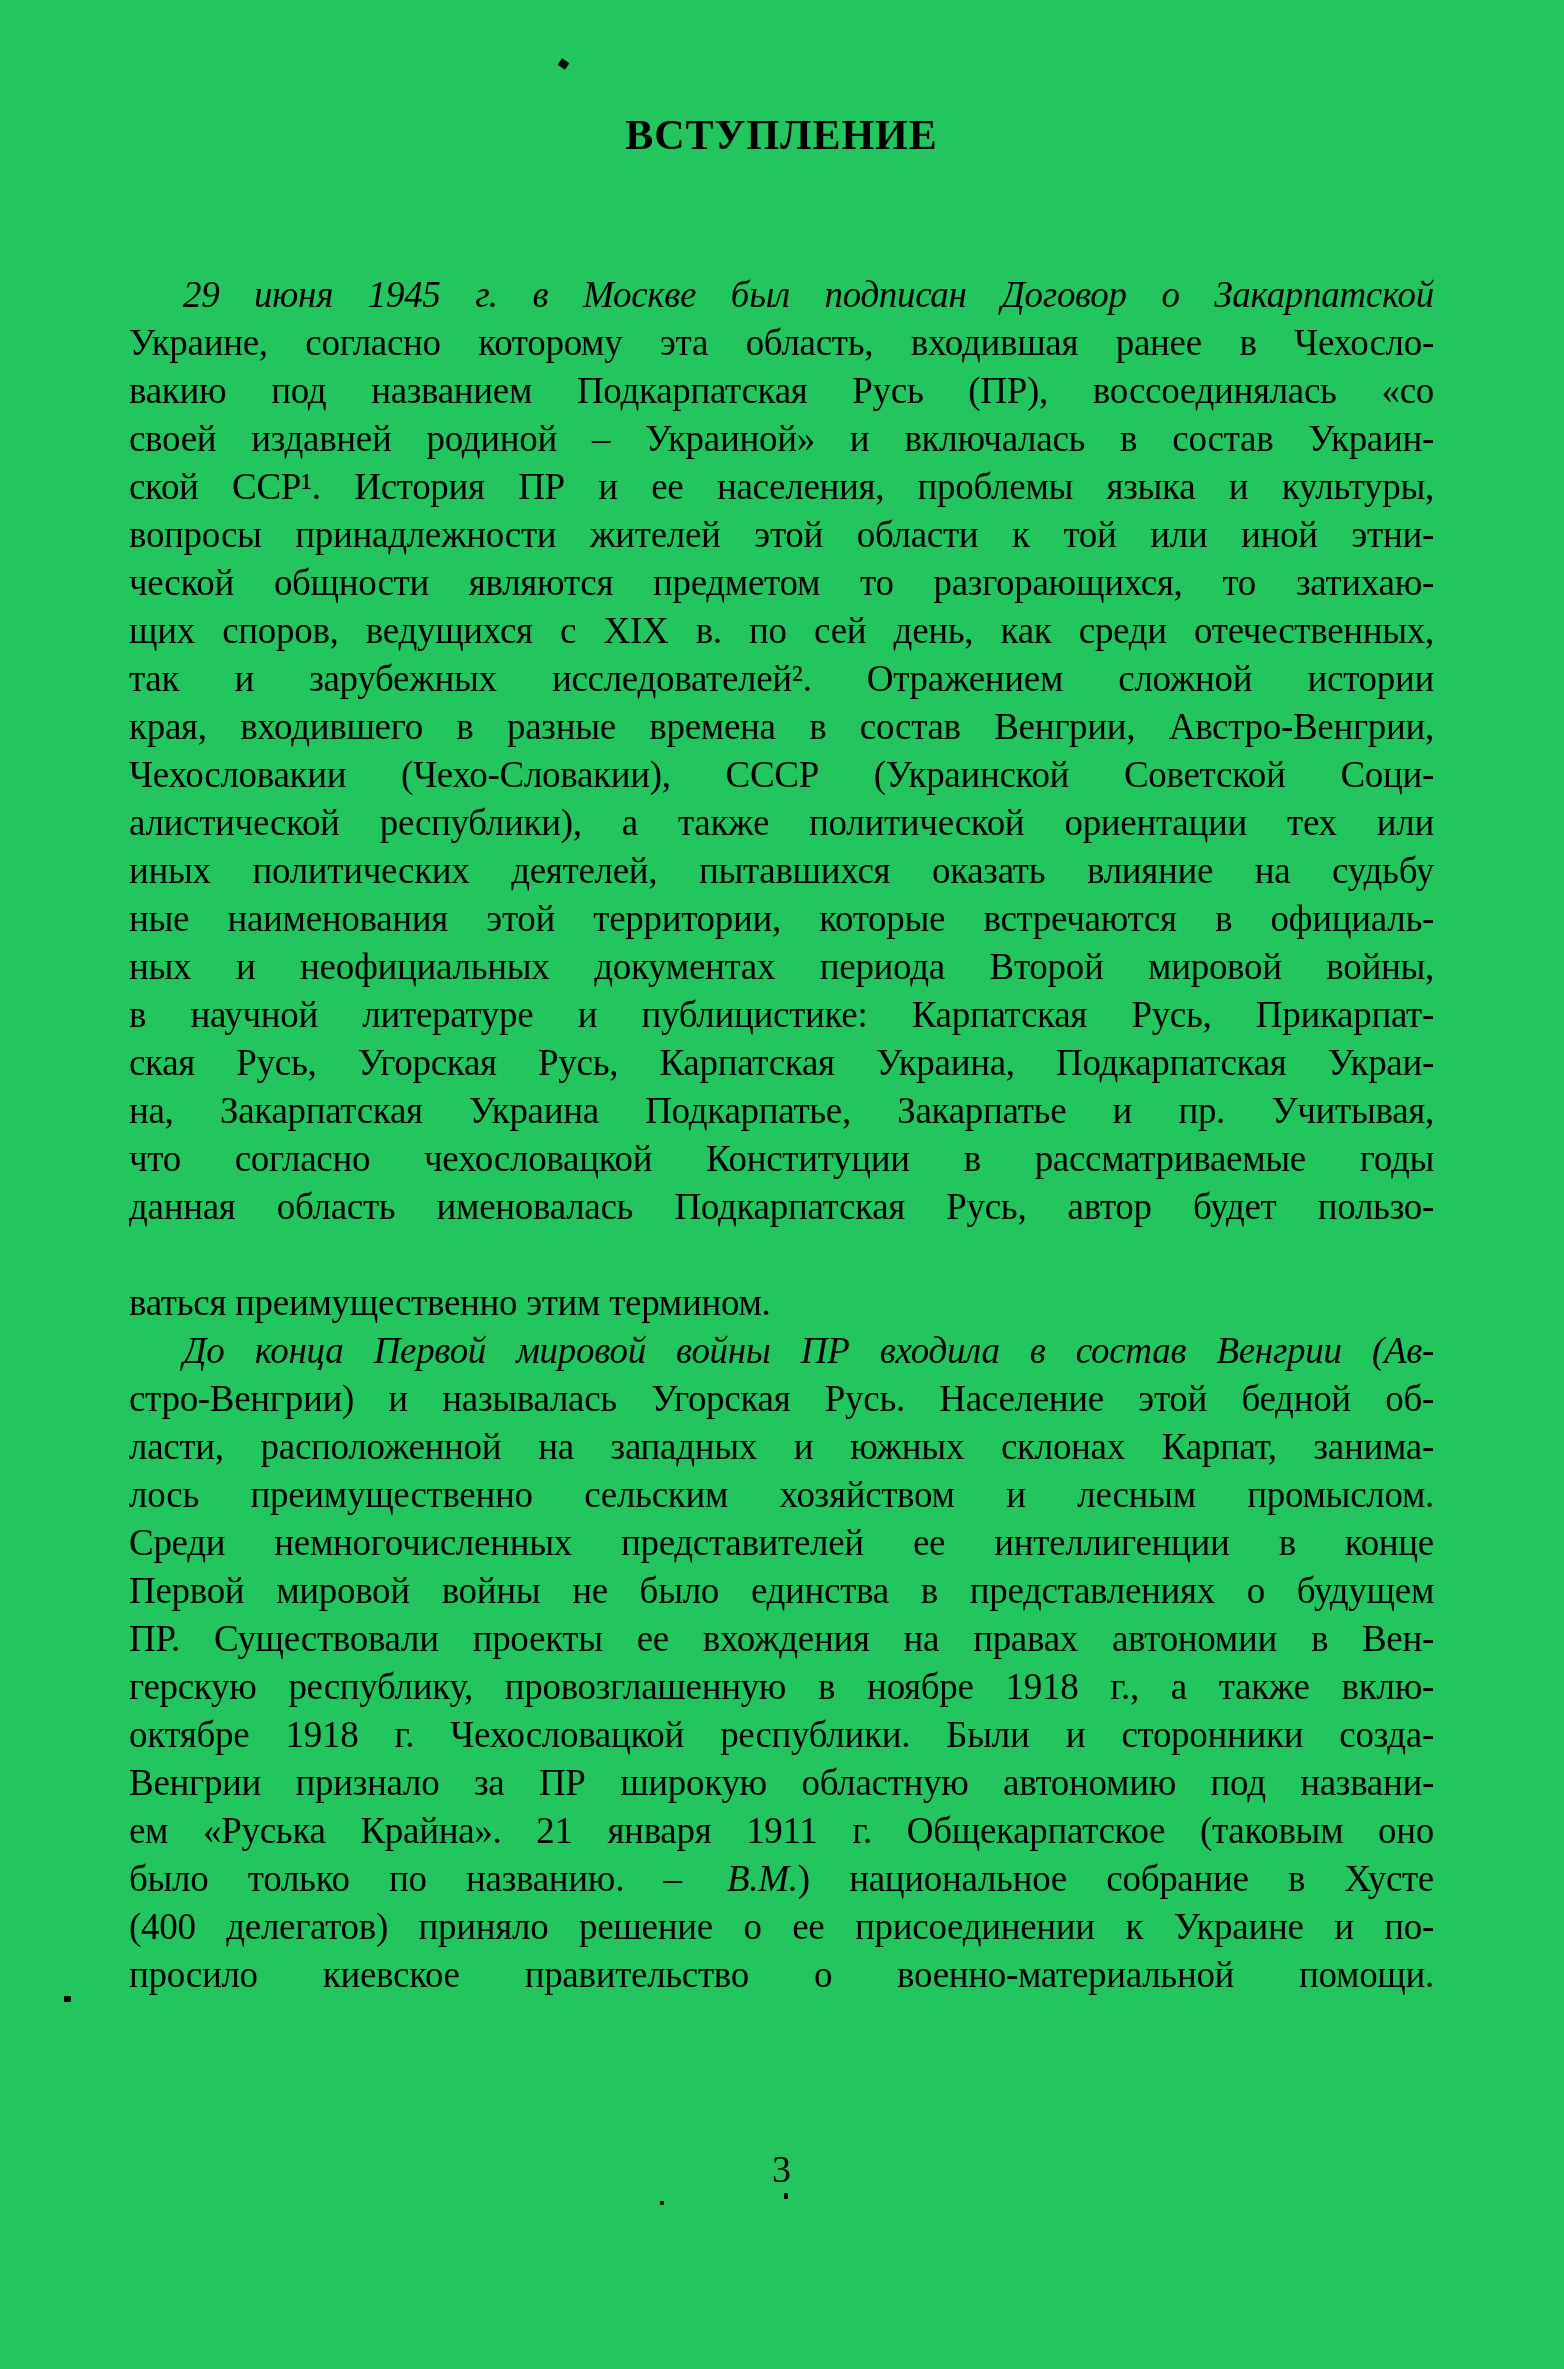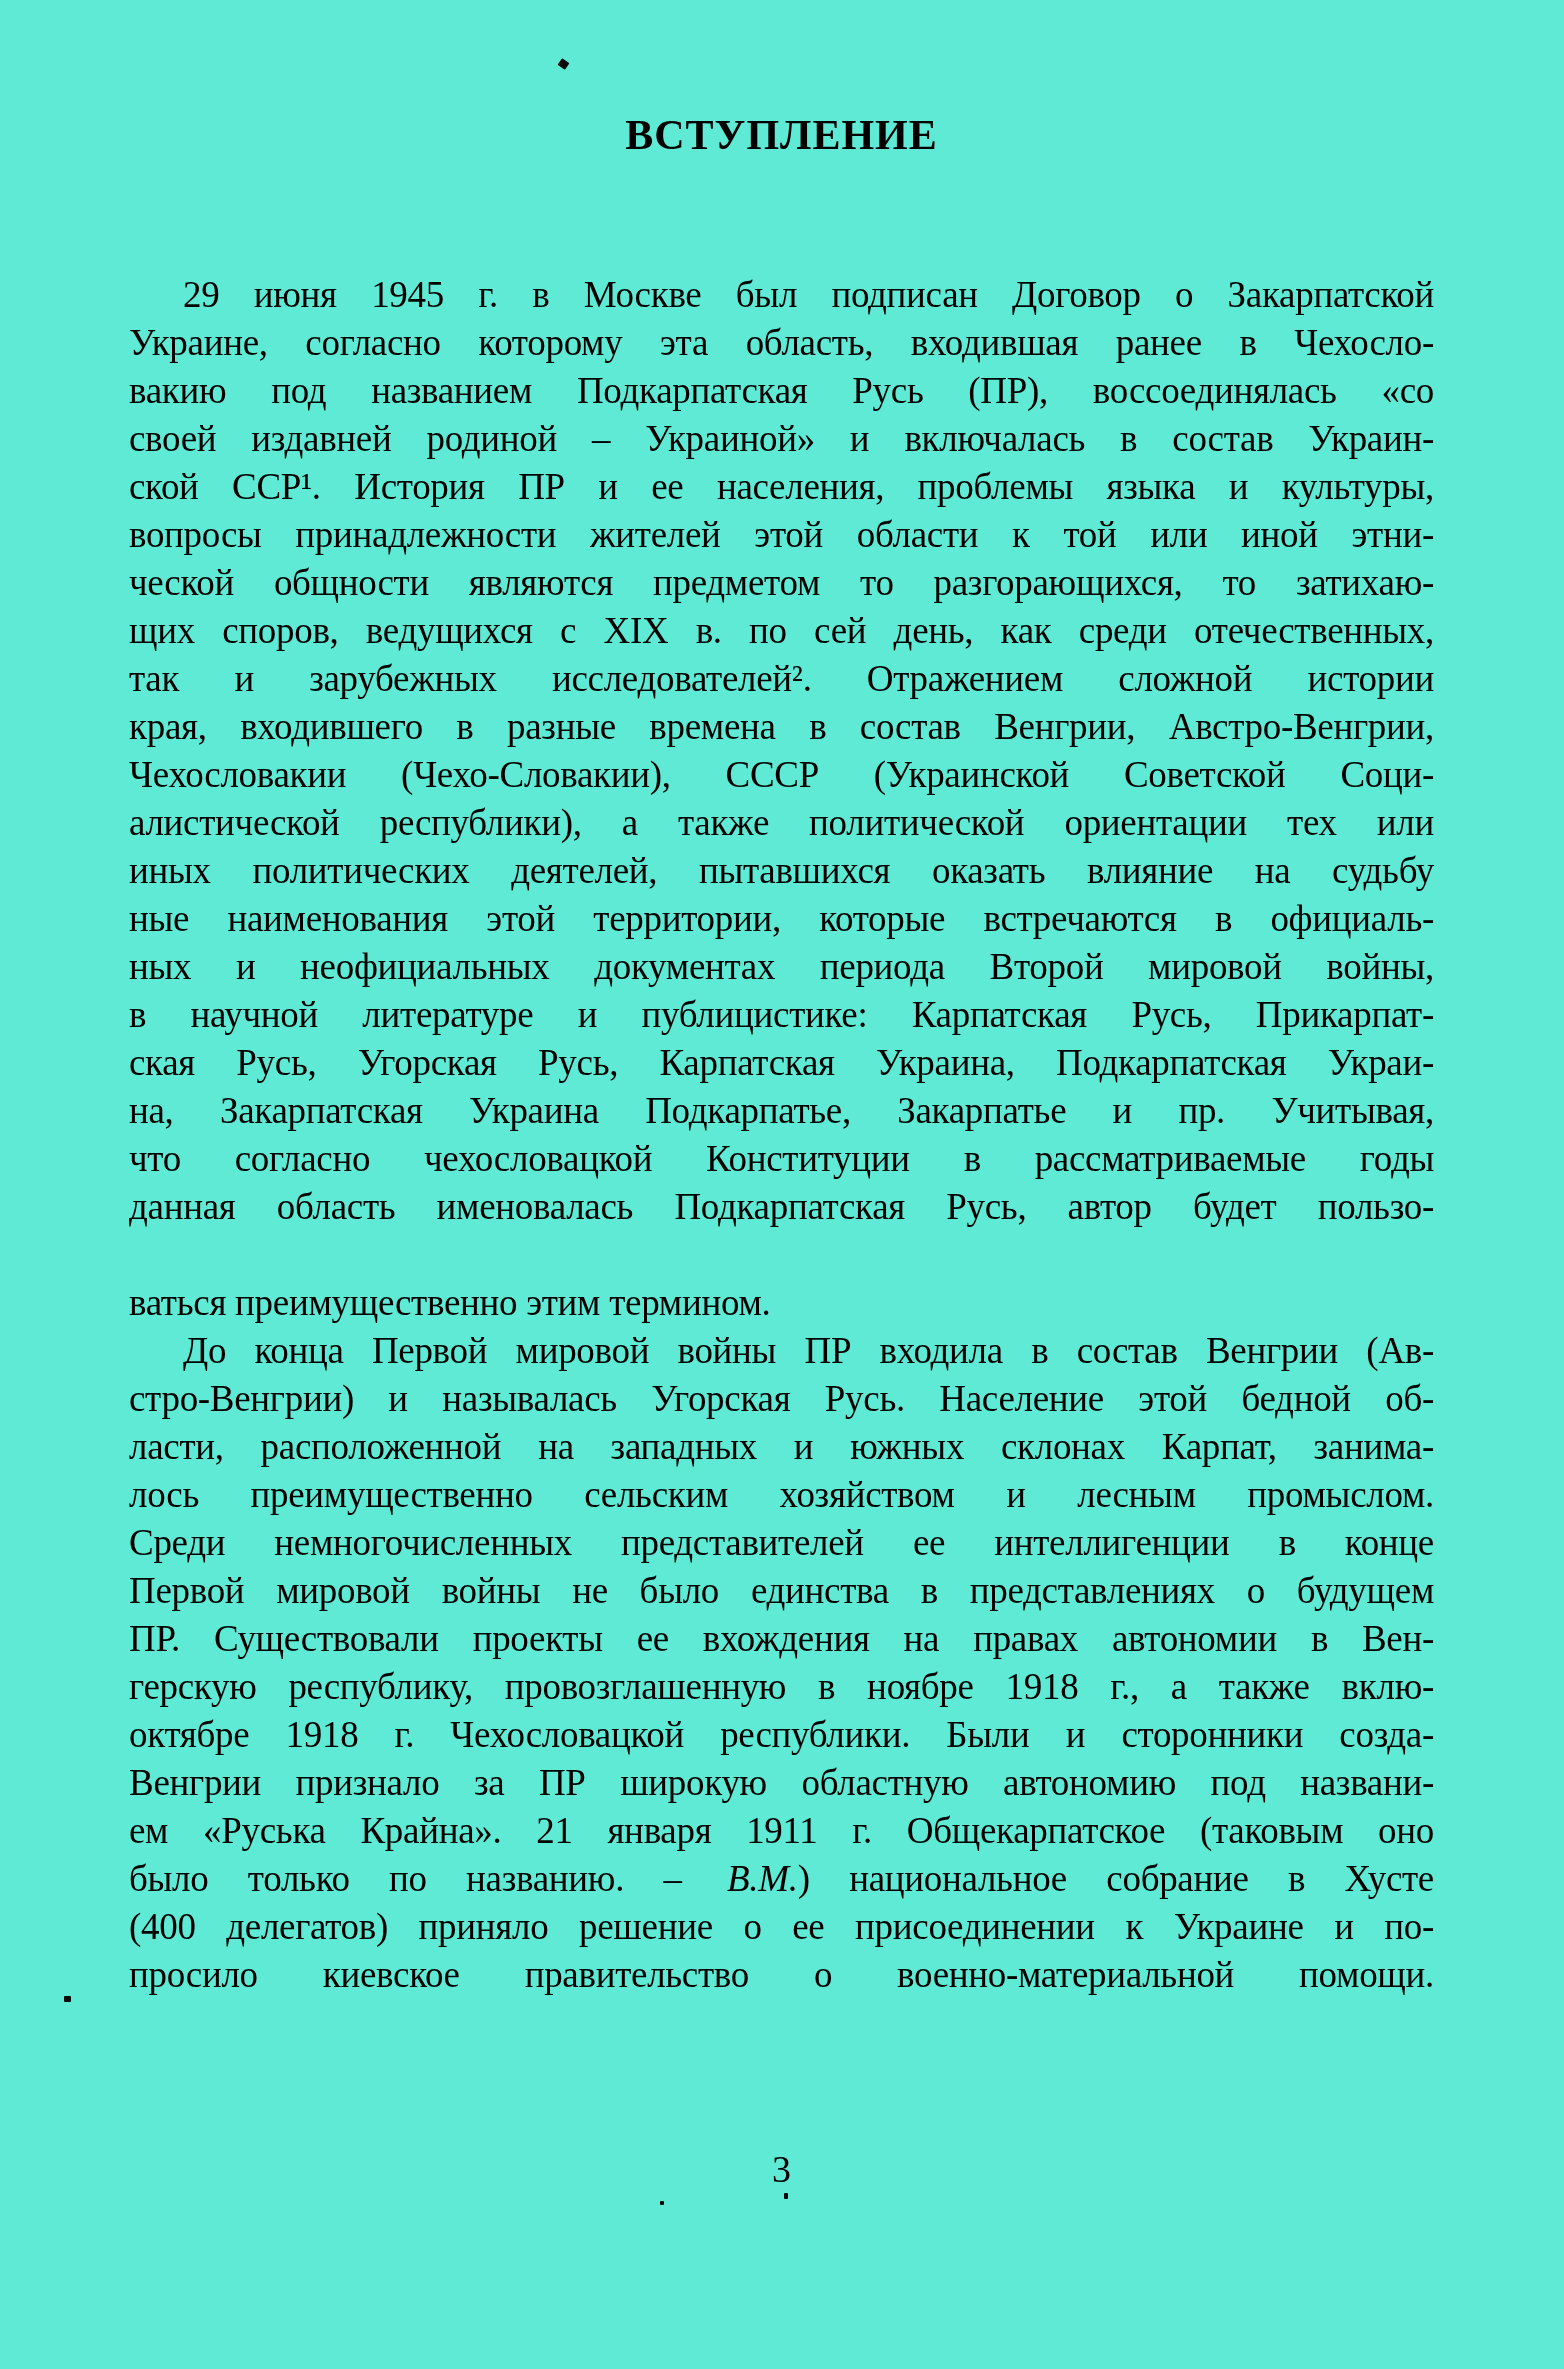--- a/index.html
+++ b/index.html
@@ -4,21 +4,21 @@
 <style>
   html, body {
     margin: 0;
     padding: 0;
     background: #e8e8e8;
   }
   .page {
     position: relative;
     width: 1564px;
     height: 2369px;
-    background: #5eead4;
+    background: #22c55e;
     font-family: "Liberation Serif", serif;
     color: #000000;
     overflow: hidden;
   }
   .chapter-title {
     position: absolute;
     top: 111px;
     left: 129px;
     width: 1305px;
     text-align: center;
@@ -40,20 +40,21 @@
   .line {
     font-size: 37px;
     line-height: 48px;
     letter-spacing: -0.3px;
     text-align: justify;
     text-align-last: justify;
     -moz-text-align-last: justify;
   }
   .line.first {
     padding-left: 54px;
+    font-style: italic;
   }
   .line.para-end {
     text-align-last: left;
     margin-top: 48px;
     -moz-text-align-last: left;
   }
   .line em {
     font-style: italic;
     margin-left: 6px;
   }

